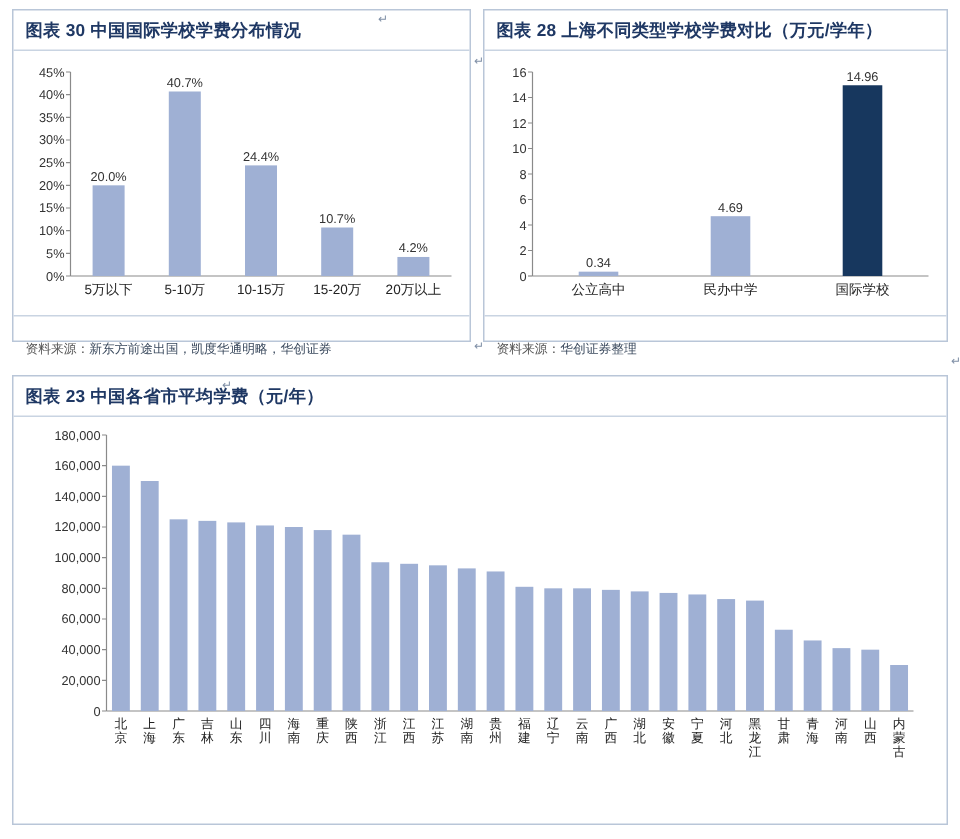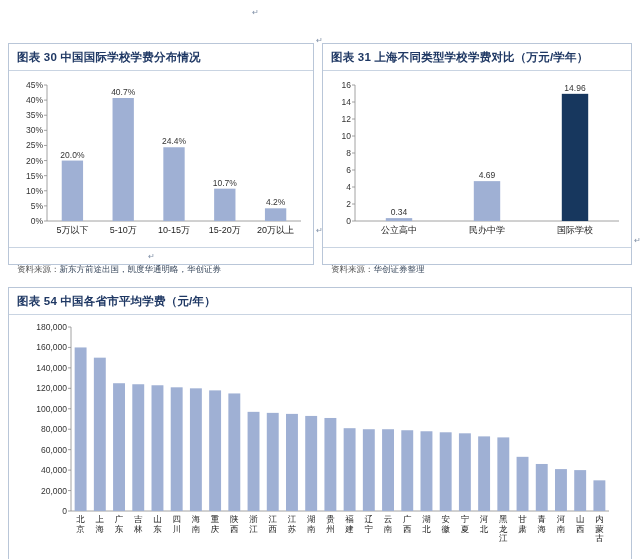--- a/index.html
+++ b/index.html
@@ -3,21 +3,21 @@
 <meta charset="utf-8">
 <style>
   html,body{margin:0;padding:0;}
   body{
     width:640px;height:559px;background:#ffffff;
     font-family:"Liberation Sans", sans-serif;
     color:#000;
     position:relative;
     overflow:hidden;
   }
-  .panel{position:absolute;box-sizing:border-box;margin-top:37px;}
+  .panel{position:absolute;box-sizing:border-box;}
   .panel-border{border:1px solid #b9c6d8;}
   .panel-title{
     font-size:11.5px;font-weight:bold;color:#1f3864;
     padding:6px 8px 5px 8px;border-bottom:1px solid #c9d4e2;
     letter-spacing:0.2px;
   }
   .src{
     font-size:8.5px;color:#3b4a5e;padding:16px 8px;
     border-top:1px solid #c9d4e2;
   }
@@ -81,21 +81,21 @@
           <text x="266.6" y="162" text-anchor="middle" class="cat-text">20万以上</text>
         </g>
     </svg>
   </div>
   <div class="src">
     <span class="lbl">资料来源：</span><span>新东方前途出国，凯度华通明略，华创证券</span>
   </div>
 </div>
 
 <div class="panel panel-border" style="left:322px;top:6px;width:310px;height:222px;">
-  <div class="panel-title">图表 31 上海不同类型学校学费对比（万元/学年）</div>
+  <div class="panel-title">图表 28 上海不同类型学校学费对比（万元/学年）</div>
   <div class="plot" style="height:176px;">
     <svg width="308" height="176" viewBox="0 0 308 176">
       <g id="c31-y">
           <text x="28" y="153" text-anchor="end" class="axis-text">0</text>
           <line x1="29" y1="150" x2="32" y2="150" stroke="#8a8a8a" stroke-width="0.8"></line>
           <text x="28" y="136" text-anchor="end" class="axis-text">2</text>
           <line x1="29" y1="133" x2="32" y2="133" stroke="#8a8a8a" stroke-width="0.8"></line>
           <text x="28" y="119" text-anchor="end" class="axis-text">4</text>
           <line x1="29" y1="116" x2="32" y2="116" stroke="#8a8a8a" stroke-width="0.8"></line>
           <text x="28" y="102" text-anchor="end" class="axis-text">6</text>
@@ -127,21 +127,21 @@
           <text x="252" y="162" text-anchor="middle" class="cat-text">国际学校</text>
         </g>
     </svg>
   </div>
   <div class="src">
     <span class="lbl">资料来源：</span><span>华创证券整理</span>
   </div>
 </div>
 
 <div class="panel panel-border" style="left:8px;top:250px;width:624px;height:300px;">
-  <div class="panel-title">图表 54 中国各省市平均学费（元/年）</div>
+  <div class="panel-title">图表 23 中国各省市平均学费（元/年）</div>
   <div class="plot" style="height:254px;">
     <svg width="622" height="254" viewBox="0 0 622 254">
       <g id="c32-y">
           <text x="58" y="199" text-anchor="end" class="axis-text">0</text>
           <line x1="59" y1="196" x2="62" y2="196" stroke="#8a8a8a" stroke-width="0.8"></line>
           <text x="58" y="178.55555555555554" text-anchor="end" class="axis-text">20,000</text>
           <line x1="59" y1="175.55555555555554" x2="62" y2="175.55555555555554" stroke="#8a8a8a" stroke-width="0.8"></line>
           <text x="58" y="158.11111111111111" text-anchor="end" class="axis-text">40,000</text>
           <line x1="59" y1="155.11111111111111" x2="62" y2="155.11111111111111" stroke="#8a8a8a" stroke-width="0.8"></line>
           <text x="58" y="137.66666666666669" text-anchor="end" class="axis-text">60,000</text>

